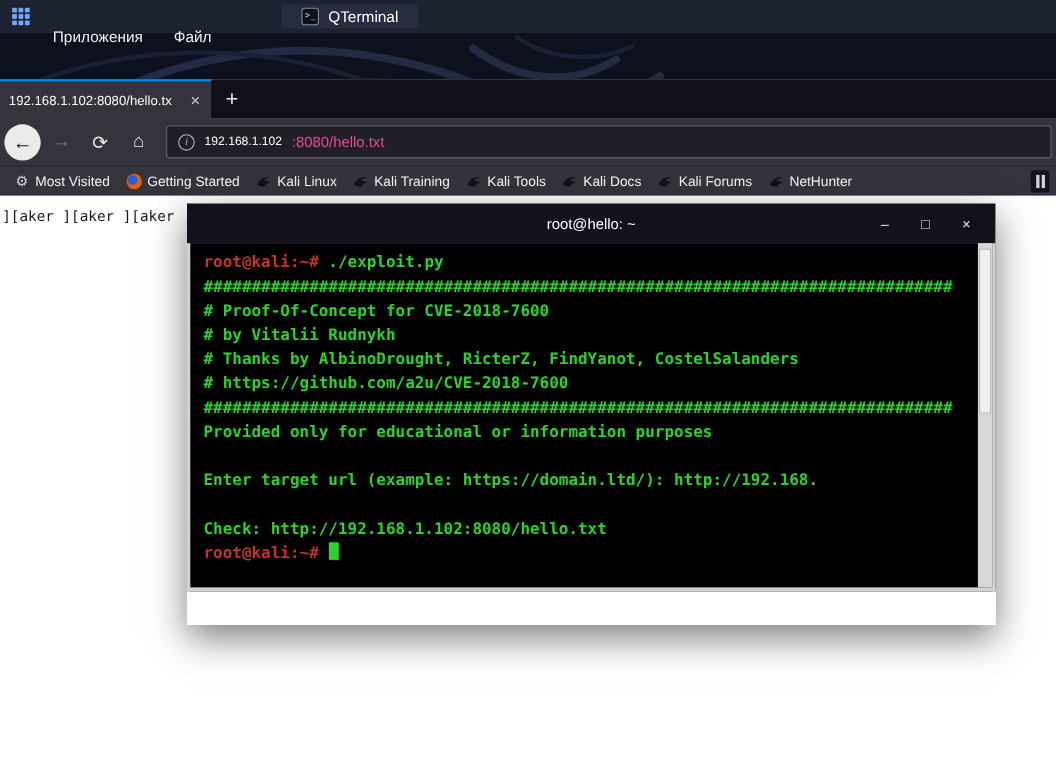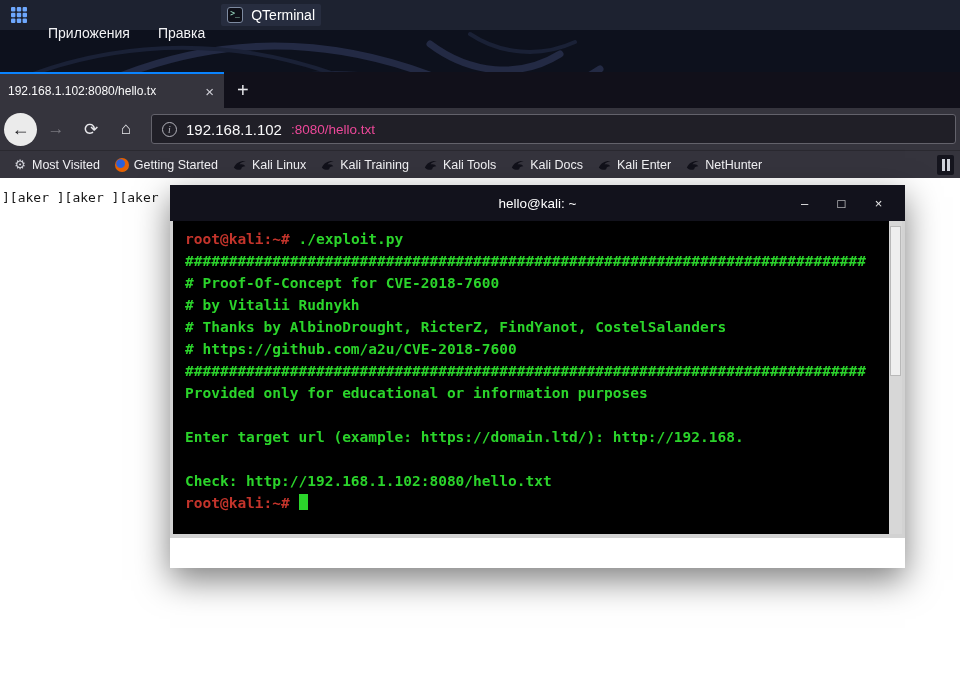--- a/index.html
+++ b/index.html
@@ -6,50 +6,50 @@
   html,body { width:960px; height:700px; }
   body { font-family:"Liberation Sans",sans-serif; background:#ffffff; overflow:hidden; }
   .screen { position:relative; width:960px; height:700px; overflow:hidden; background:#fff; }
 
   
   .panel { position:absolute; top:0; left:0; width:960px; height:30px; background:#1d2230;
            display:flex; align-items:center; padding:0 6px; gap:4px; z-index:40; }
   .kali-menu-btn { width:26px; height:26px; display:flex; align-items:center; justify-content:center; }
   .panel-item { color:#f2f2f4; font-size:14px; padding:4px 12px;margin-top:36px; }
   .panel-task { display:flex; align-items:center; gap:8px; color:#ffffff; font-size:14px;
-                padding:3px 6px; background:#272d3f; border-radius:2px; }
+                padding:3px 18px; margin-left:48px; background:#272d3f; border-radius:2px; }
   .qterm-icon { width:16px; height:16px; background:#0e0f18; border:1px solid #7d8aa0; border-radius:3px; position:relative; }
   .qterm-icon::after { content:">_"; position:absolute; left:2px; top:1px; font-size:8px; color:#9fe3c8;
                        font-family:"DejaVu Sans Mono",monospace; }
 
   
   .wallpaper { position:absolute; top:30px; left:0; width:960px; height:42px; background:#0d111d; overflow:hidden; }
   .wallpaper svg { position:absolute; top:-46px; left:0; }
 
   
   .browser { position:absolute; top:72px; left:0; width:960px; height:628px; }
   .tabbar { height:36px; background:#11101a; display:flex; align-items:stretch; }
-  .tab { width:224px; background:#35343d; display:flex; align-items:center; padding:0 6px 0 8px;
+  .tab { width:192px; background:#35343d; display:flex; align-items:center; padding:0 6px 0 8px;
          border-top:2px solid #0a84ff; min-width:0; }
   .tab-title { color:#f9f9fa; font-size:12px; white-space:nowrap; overflow:hidden; flex:1; }
   .tab-close { color:#cfcfd6; font-size:15px; margin-left:4px; padding:0 4px; line-height:1; }
   .newtab { color:#e6e6ea; font-size:20px; padding:0 13px; display:flex; align-items:center; }
 
   .navbar { height:42px; background:#35343d; display:flex; align-items:center; padding:0 4px; gap:3px; }
   .nav-btn { width:32px; height:32px; display:flex; align-items:center; justify-content:center;
              color:#e8e8ec; font-size:17px; border-radius:3px; flex:none; }
   .back-btn { width:33px; height:33px; border-radius:50%; background:#ebebeb; color:#1c1c20;
               font-size:18px; font-weight:bold; }
   .fwd-btn { color:#78777f; }
   .urlbar { flex:1; height:30px; margin-left:6px; background:#201f27; border:1px solid #63626b;
             border-radius:3px; display:flex; align-items:center; padding:0 10px; gap:9px; min-width:0; overflow:hidden; }
   .info-icon { width:15px; height:15px; flex:none; border:1px solid #b3b3bb; border-radius:50%;
                color:#b3b3bb; font-size:10px; display:flex; align-items:center; justify-content:center;
                font-style:italic; font-family:"Liberation Serif",serif; }
-  .url-host { color:#f9f9fa; font-size:15px; white-space:nowrap; }
+  .url-host { color:#f9f9fa; font-size:11px; white-space:nowrap; }
   .url-rest { color:#ec4899; font-size:13.5px; white-space:nowrap; }
 
   .bookmarksbar { height:28px; background:#35343d; border-top:1px solid #2a2930;
                   display:flex; align-items:center; padding:0 6px; gap:1px; }
   .bm { display:flex; align-items:center; gap:5px; color:#f1f1f4; font-size:12.5px;
         padding:3px 7px; border-radius:3px; white-space:nowrap; }
   .bicon { width:14px; height:14px; display:inline-flex; align-items:center; justify-content:center; flex:none; }
   .gear { color:#d2d3da; font-size:13px; }
   .ff { border-radius:50%; background:radial-gradient(circle at 40% 40%, #2b5fd9 0 32%, #e66000 42% 66%, #ffa12b 100%); }
   .kali-glyph { display:block; }
@@ -95,21 +95,21 @@
           <rect x="1" y="6.8" width="4.4" height="4.4" rx="1"></rect>
             <rect x="6.8" y="6.8" width="4.4" height="4.4" rx="1"></rect>
             <rect x="12.6" y="6.8" width="4.4" height="4.4" rx="1"></rect>
           <rect x="1" y="12.6" width="4.4" height="4.4" rx="1"></rect>
             <rect x="6.8" y="12.6" width="4.4" height="4.4" rx="1"></rect>
             <rect x="12.6" y="12.6" width="4.4" height="4.4" rx="1"></rect>
         </g>
       </svg>
     </span>
     <span class="panel-item">Приложения</span>
-    <span class="panel-item">Правка</span>
+    <span class="panel-item">Файл</span>
     <span class="panel-task">
       <span class="qterm-icon"></span>
       <span>QTerminal</span>
     </span>
   </div>
 
   <div class="wallpaper">
     <svg width="960" height="130" viewBox="0 0 960 130">
       <g fill="none" stroke="#232a44" stroke-width="7" stroke-linecap="round">
         <path d="M80 110 C180 60 300 40 440 95 C500 118 560 112 600 85"></path>
@@ -175,42 +175,42 @@
         <span class="bm">
           <svg class="bicon kali-glyph" width="14" height="14" viewBox="0 0 16 16">
             <path d="M1 11 C3.5 5.5 8 3 14.5 3.5 C10.5 4.5 8.5 5.5 7.5 7.5 C10.5 6.5 13 7.5 14 9.5 C11.5 9.5 9.5 10.5 9.5 12.5 C7.5 14.5 4 13.5 1 11 Z" fill="#11111a"></path>
           </svg>
           <span>Kali Docs</span>
         </span>
         <span class="bm">
           <svg class="bicon kali-glyph" width="14" height="14" viewBox="0 0 16 16">
             <path d="M1 11 C3.5 5.5 8 3 14.5 3.5 C10.5 4.5 8.5 5.5 7.5 7.5 C10.5 6.5 13 7.5 14 9.5 C11.5 9.5 9.5 10.5 9.5 12.5 C7.5 14.5 4 13.5 1 11 Z" fill="#11111a"></path>
           </svg>
-          <span>Kali Enter</span>
+          <span>Kali Forums</span>
         </span>
         <span class="bm">
           <svg class="bicon kali-glyph" width="14" height="14" viewBox="0 0 16 16">
             <path d="M1 11 C3.5 5.5 8 3 14.5 3.5 C10.5 4.5 8.5 5.5 7.5 7.5 C10.5 6.5 13 7.5 14 9.5 C11.5 9.5 9.5 10.5 9.5 12.5 C7.5 14.5 4 13.5 1 11 Z" fill="#11111a"></path>
           </svg>
           <span>NetHunter</span>
         </span>
         <span class="edge-icon">
           <i></i>
           <i></i>
         </span>
     </div>
 
     <div class="page">
       <div class="page-text">][aker ][aker ][aker</div>
     </div>
   </div>
 
   <div class="terminal">
     <div class="ttitle">
-      <span class="ttitle-text">hello@kali: ~</span>
+      <span class="ttitle-text">root@hello: ~</span>
       <span class="twin-btns">
         <span class="twin-btn">–</span>
         <span class="twin-btn">□</span>
         <span class="twin-btn">×</span>
       </span>
     </div>
     <div class="tbodywrap">
       <div class="tbody"><div class="tline"><span class="seg-red">root@kali</span><span class="seg-red">:~# </span><span class="seg-green">./exploit.py</span></div><div class="tline"><span class="seg-green">##############################################################################</span></div><div class="tline"><span class="seg-green"># Proof-Of-Concept for CVE-2018-7600</span></div><div class="tline"><span class="seg-green"># by Vitalii Rudnykh</span></div><div class="tline"><span class="seg-green"># Thanks by AlbinoDrought, RicterZ, FindYanot, CostelSalanders</span></div><div class="tline"><span class="seg-green"># https://github.com/a2u/CVE-2018-7600</span></div><div class="tline"><span class="seg-green">##############################################################################</span></div><div class="tline"><span class="seg-green">Provided only for educational or information purposes</span></div><div class="tline">&nbsp;</div><div class="tline"><span class="seg-green">Enter target url (example: https://domain.ltd/): http://192.168.</span></div><div class="tline">&nbsp;</div><div class="tline"><span class="seg-green">Check: http://192.168.1.102:8080/hello.txt</span></div><div class="tline"><span class="seg-red">root@kali</span><span class="seg-red">:~# </span><span class="seg-cursor"></span></div></div>
       <div class="tscroll">
         <div class="tthumb"></div>

